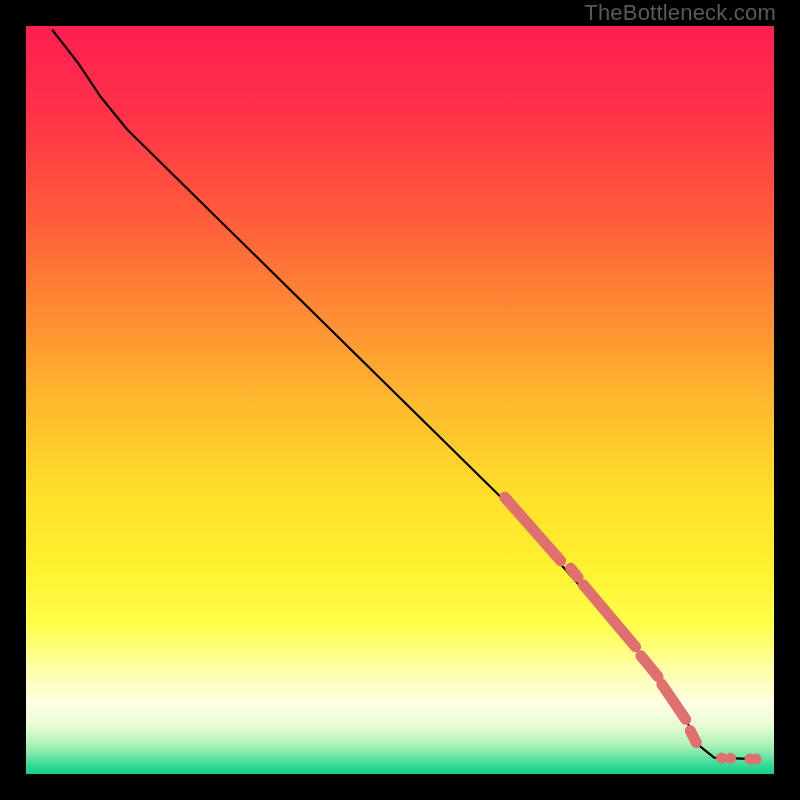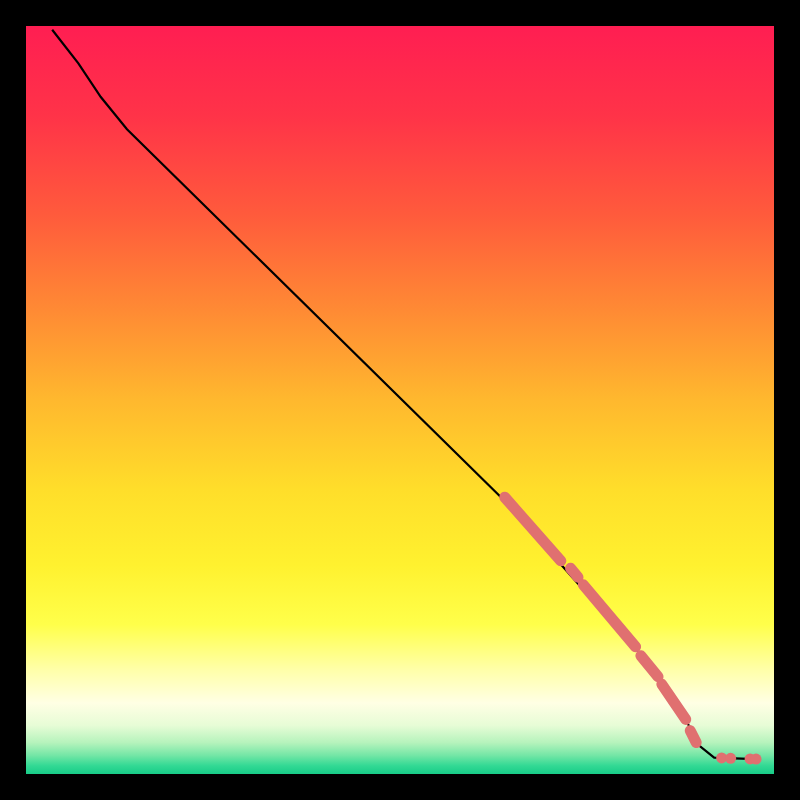--- a/index.html
+++ b/index.html
@@ -32,20 +32,21 @@
     font-size: 22px;
     font-weight: 400;
     letter-spacing: 0.2px;
   }
   svg { display: block; }
 </style>
 </head>
 <body>
 
 <div class="frame">
+  <div class="watermark">TheBottleneck.com</div>
 
   <svg class="plot" viewBox="0 0 748 748">
     <defs>
       <linearGradient id="bgGrad" x1="0" y1="0" x2="0" y2="1">
           <stop offset="0.00%" stop-color="#FF1E52"></stop>
           <stop offset="12.00%" stop-color="#FF3348"></stop>
           <stop offset="25.00%" stop-color="#FF5A3C"></stop>
           <stop offset="38.00%" stop-color="#FF8A34"></stop>
           <stop offset="50.00%" stop-color="#FFB82E"></stop>
           <stop offset="62.00%" stop-color="#FFDE2A"></stop>

